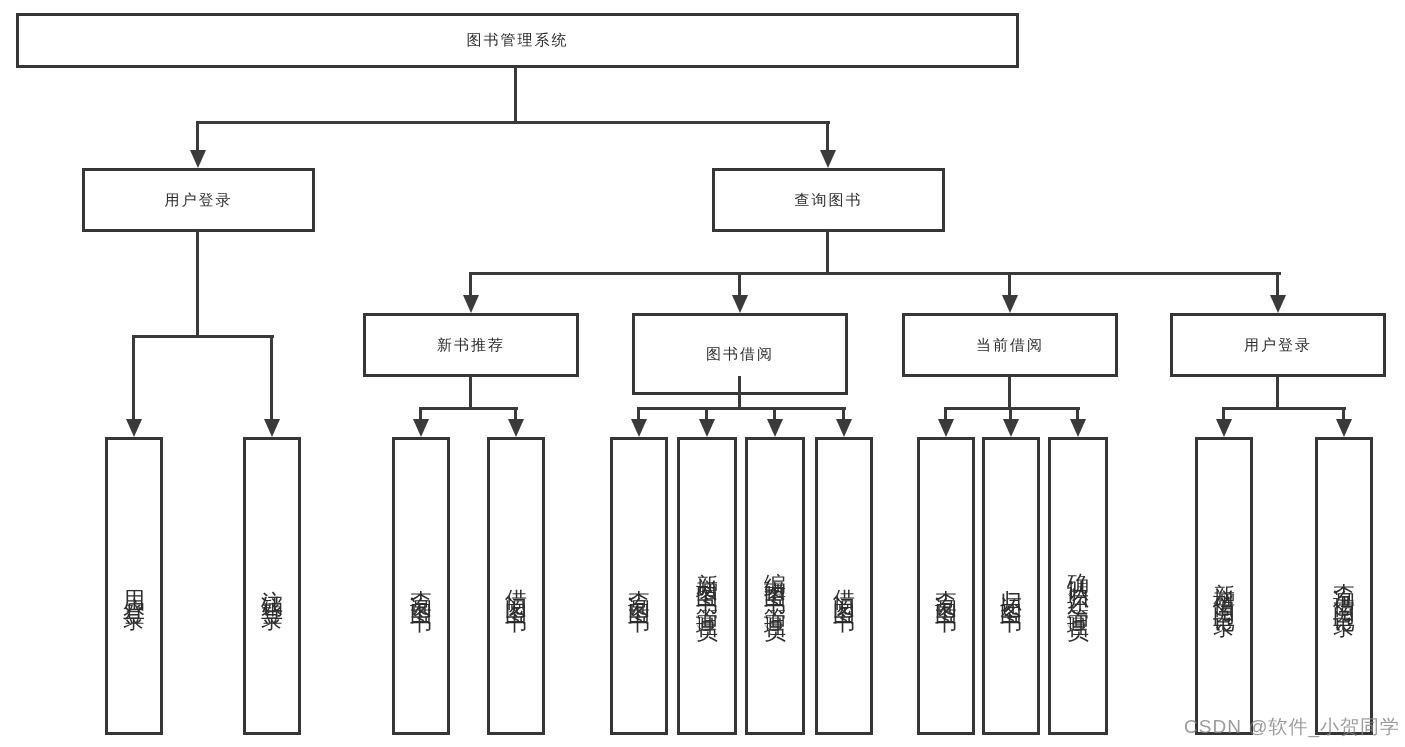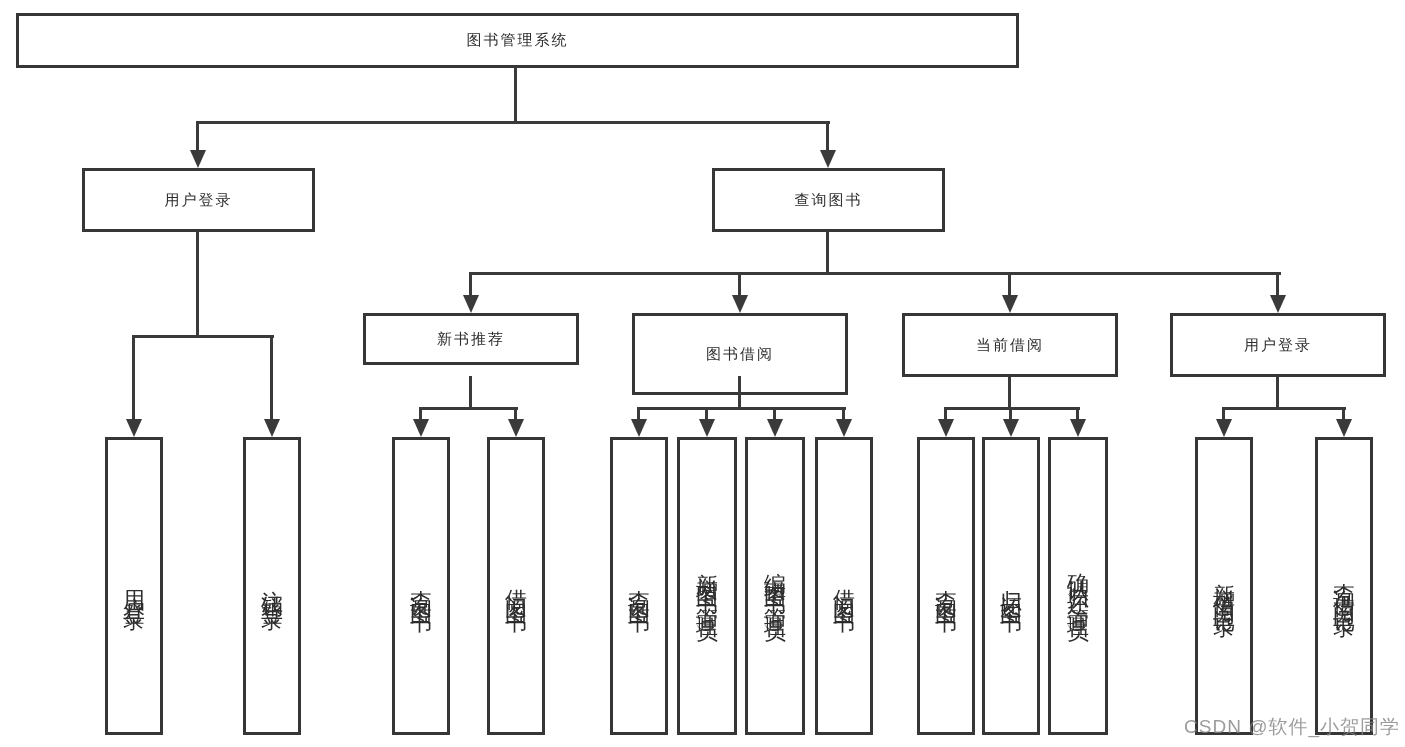--- a/index.html
+++ b/index.html
@@ -72,21 +72,21 @@
   <div class="hline" style="left:469px;top:272px;width:812px"></div>
   <div class="vline" style="left:469px;top:272px;height:26px"></div>
   <div class="vline" style="left:738px;top:272px;height:26px"></div>
   <div class="vline" style="left:1008px;top:272px;height:26px"></div>
   <div class="vline" style="left:1276px;top:272px;height:26px"></div>
   <div class="arrow" style="left:463px;top:295px"></div>
   <div class="arrow" style="left:732px;top:295px"></div>
   <div class="arrow" style="left:1002px;top:295px"></div>
   <div class="arrow" style="left:1270px;top:295px"></div>
 
-  <div class="hbox" style="left:363px;top:313px;width:216px;height:52px">
+  <div class="hbox" style="left:363px;top:313px;width:216px;height:64px">
     <span class="hlabel">新书推荐</span>
   </div>
   <div class="hbox" style="left:632px;top:313px;width:216px;height:82px">
     <span class="hlabel">图书借阅</span>
   </div>
   <div class="hbox" style="left:902px;top:313px;width:216px;height:64px">
     <span class="hlabel">当前借阅</span>
   </div>
   <div class="hbox" style="left:1170px;top:313px;width:216px;height:64px">
     <span class="hlabel">用户登录</span>

